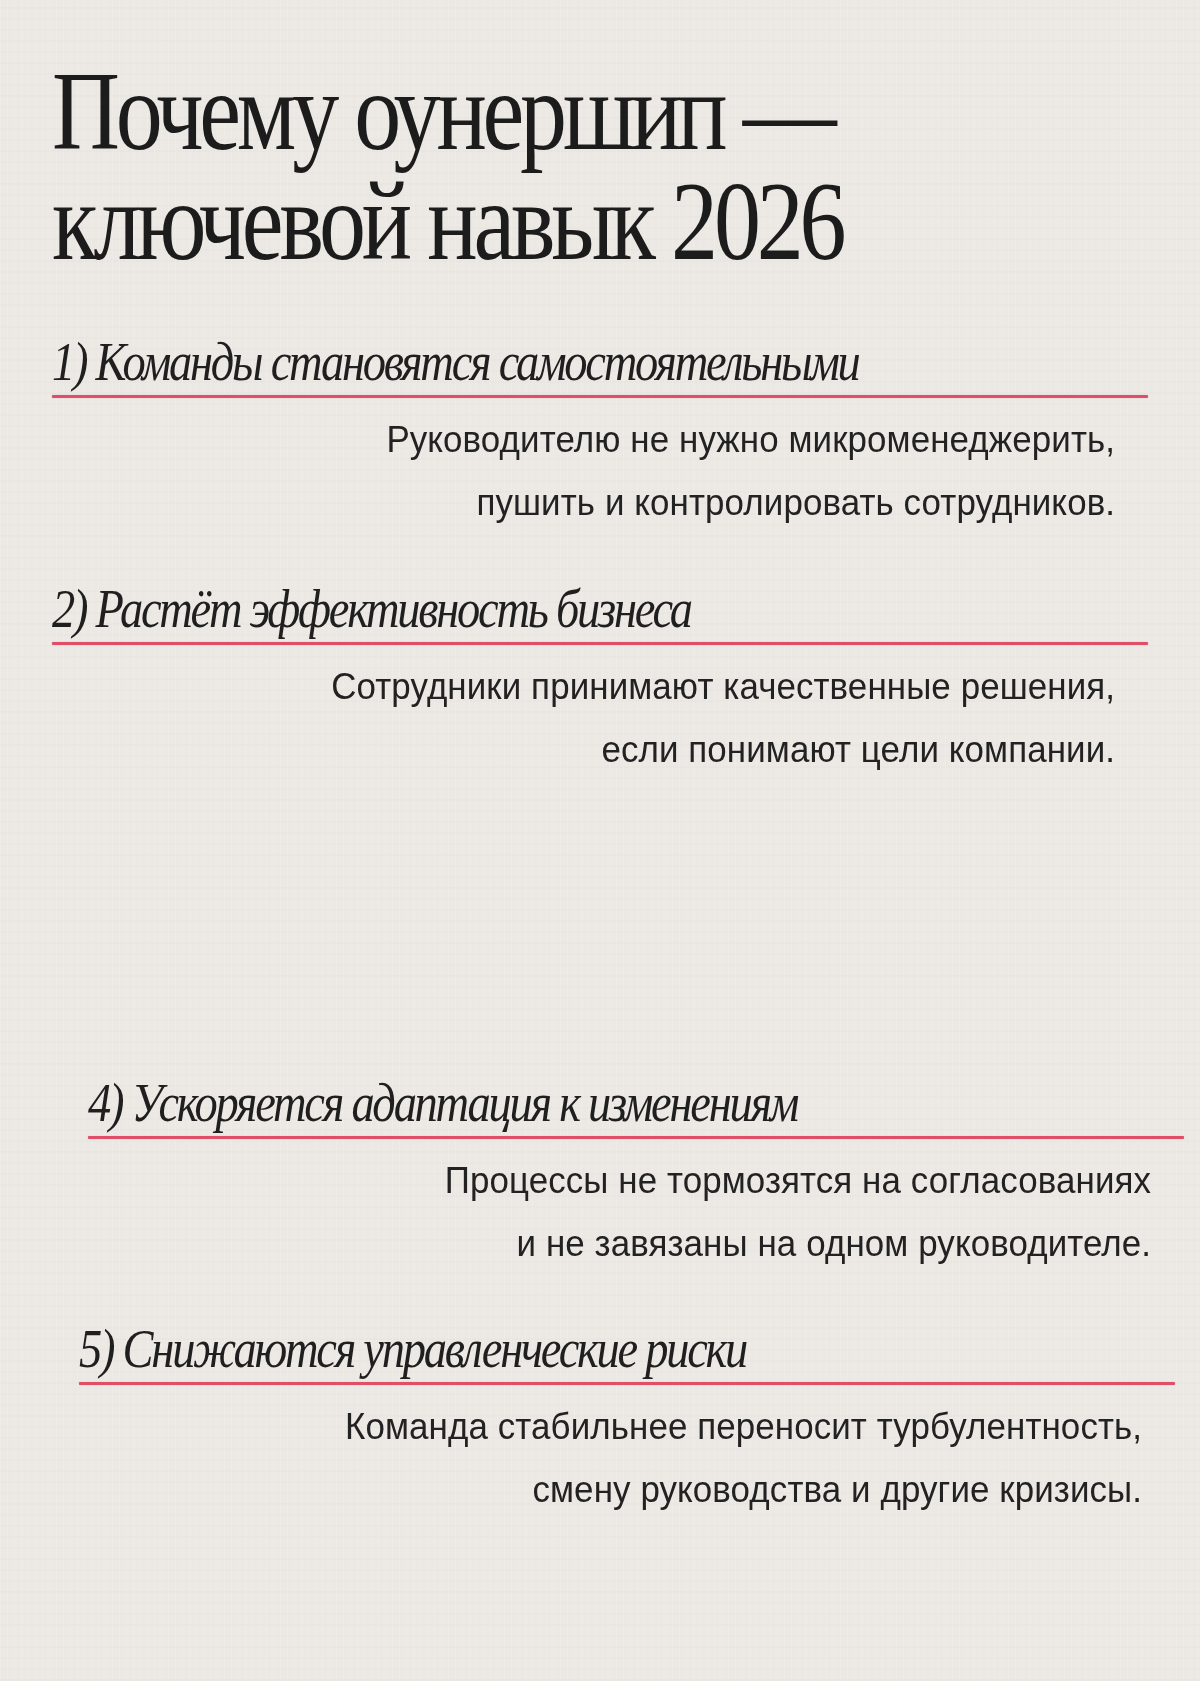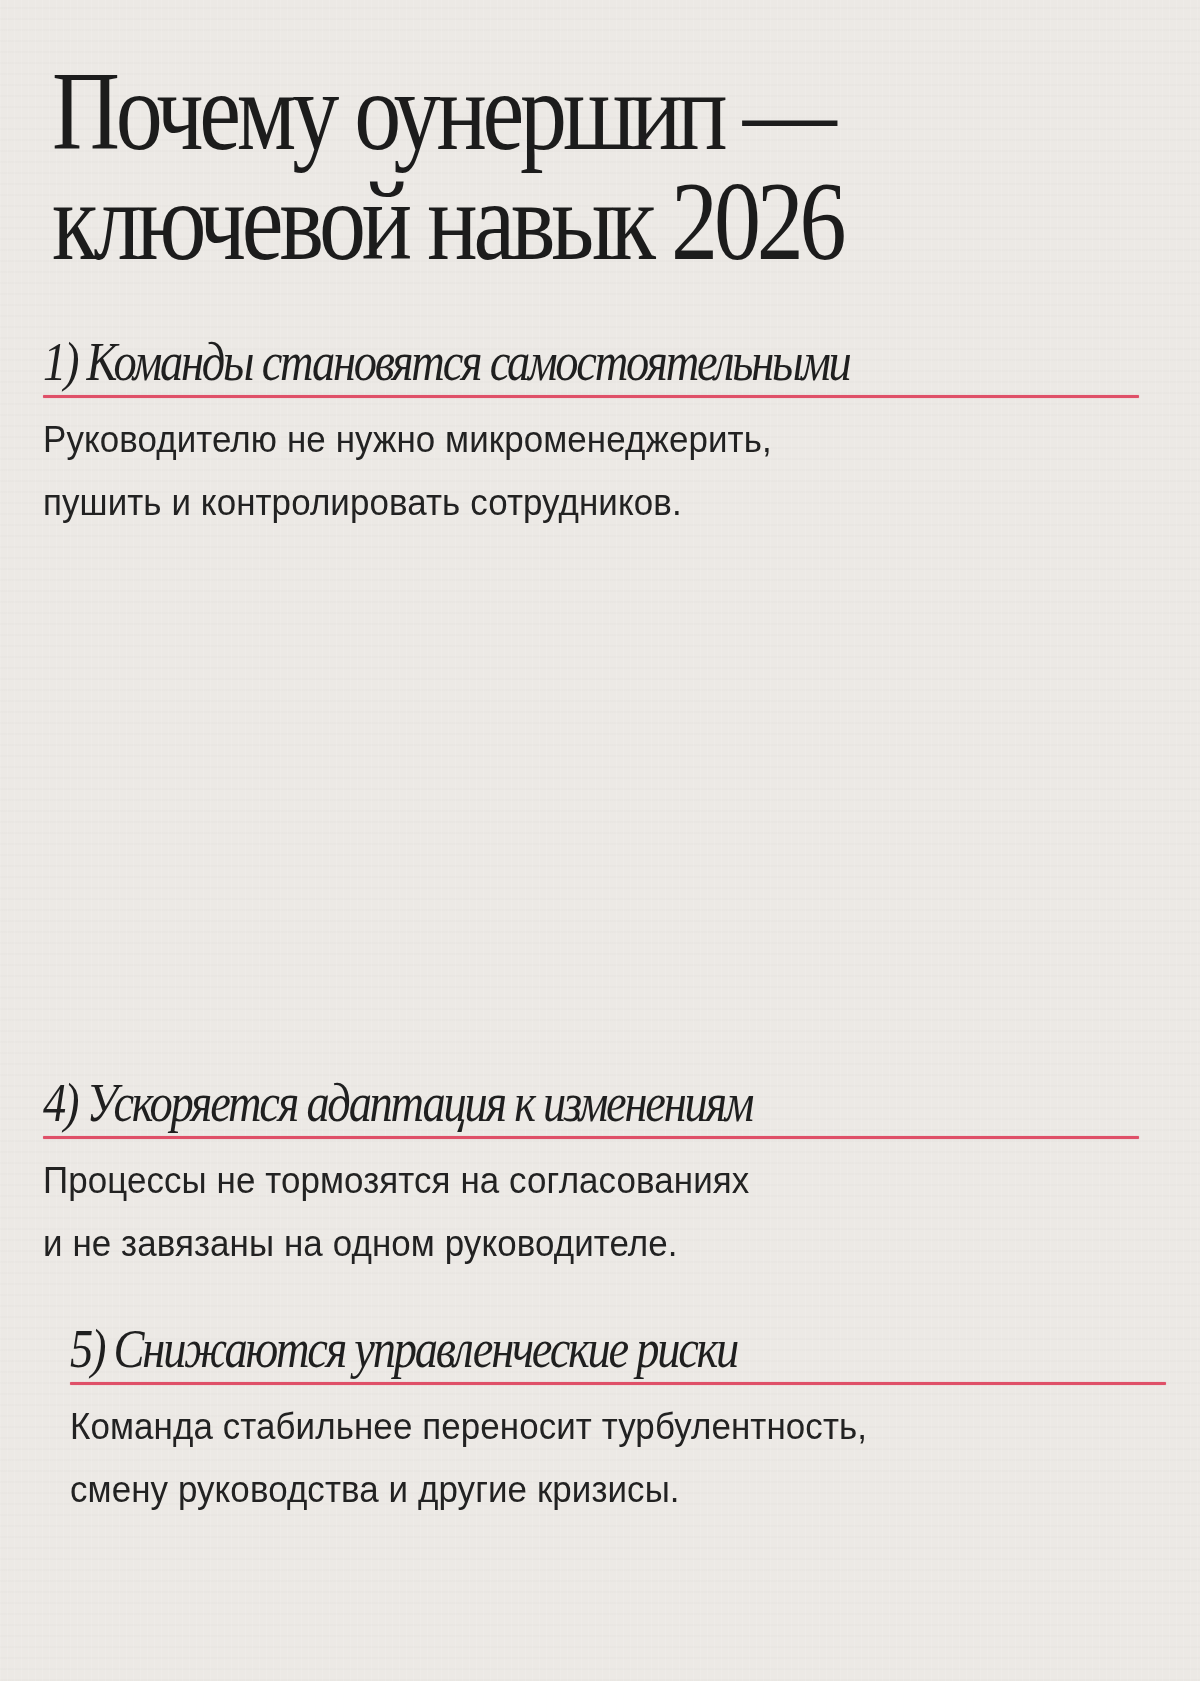--- a/index.html
+++ b/index.html
@@ -38,22 +38,23 @@
       color: #1c1c1c;
       transform: scaleX(0.84);
       transform-origin: left top;
       white-space: nowrap;
     }
     .title-line {
       display: block;
     }
     .section {
       position: absolute;
-      left: 43px;
+      left: 52px;
       width: 1096px;
+      text-align: right;
     }
     .section-heading {
       position: relative;
       height: 72px;
     }
     .heading-text {
       position: absolute;
       left: 0;
       bottom: 8px;
       margin: 0;
@@ -109,23 +110,33 @@
     <div class="section-heading">
       <h2 class="heading-text">1) Команды становятся самостоятельными</h2>
       <div class="heading-rule"></div>
     </div>
     <p class="section-body">
       <span class="body-line">Руководителю не нужно микроменеджерить,</span>
       <span class="body-line">пушить и контролировать сотрудников.</span>
     </p>
   </section>
 
+  <section class="section" style="top:573px;">
+    <div class="section-heading">
+      <h2 class="heading-text">2) Растёт эффективность бизнеса</h2>
+      <div class="heading-rule"></div>
+    </div>
+    <p class="section-body">
+      <span class="body-line">Сотрудники принимают качественные решения,</span>
+      <span class="body-line">если понимают цели компании.</span>
+    </p>
+  </section>
 
 
-  <section class="section" style="top:1067px;">
+  <section class="section" style="top:1067px;margin-left:36px;">
     <div class="section-heading">
       <h2 class="heading-text">4) Ускоряется адаптация к изменениям</h2>
       <div class="heading-rule"></div>
     </div>
     <p class="section-body">
       <span class="body-line">Процессы не тормозятся на согласованиях</span>
       <span class="body-line">и не завязаны на одном руководителе.</span>
     </p>
   </section>
 

